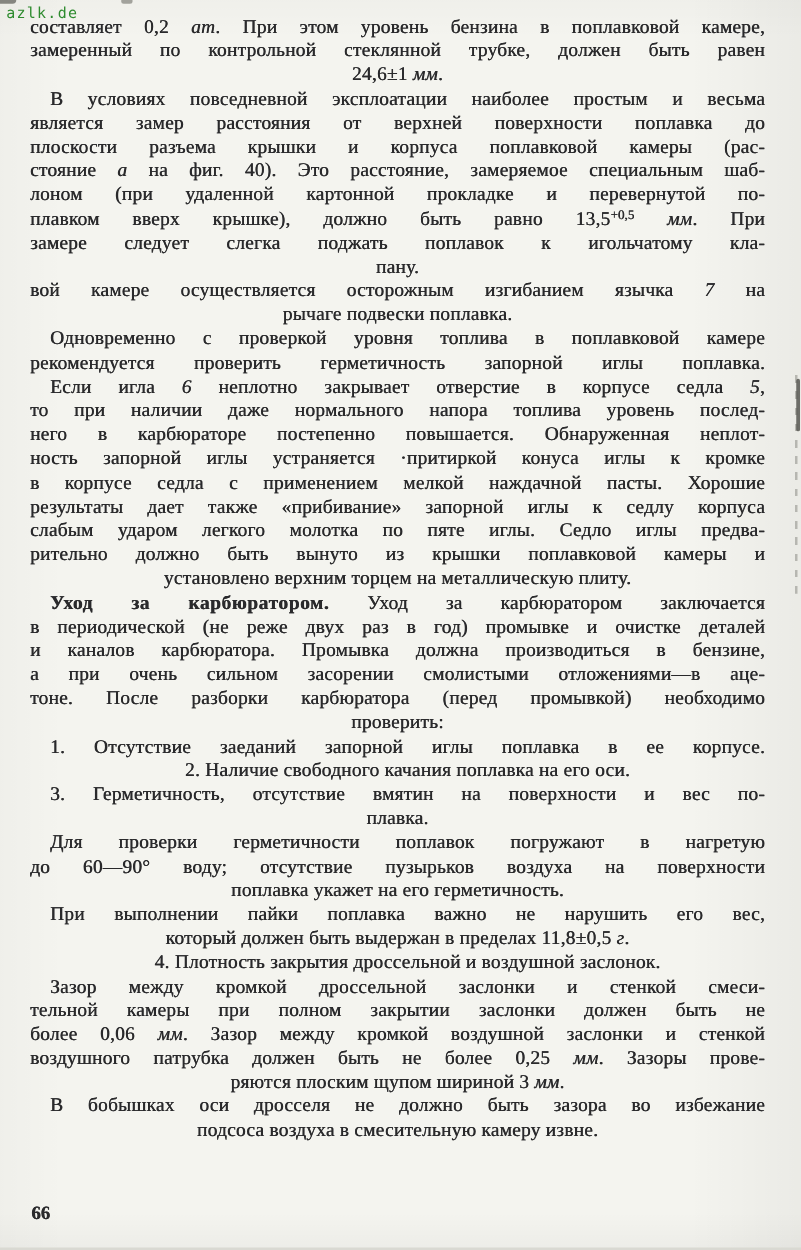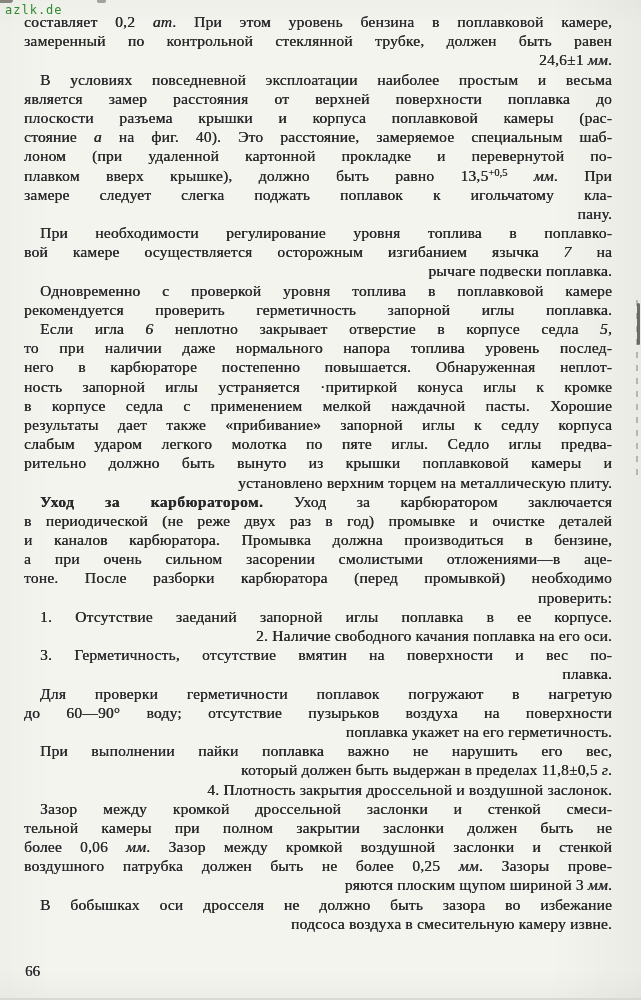--- a/index.html
+++ b/index.html
@@ -23,29 +23,29 @@
     font-size:12px;font-weight:normal;letter-spacing:1px;
     color:var(--green);
   }
   .page-text{
     position:absolute;left:24px;top:12px;width:588px;
     color:var(--ink);
     font-size:15.5px;line-height:19.2px;
     letter-spacing:0.2px;
     text-shadow:0.3px 0 0 currentColor;
   }
-  .ln{height:19.2px;overflow:hidden;white-space:nowrap;text-align:right;}
+  .ln{height:19.2px;overflow:hidden;white-space:nowrap;text-align:center;}
   .ln.just{white-space:normal;text-align:justify;text-align-last:justify;text-justify:inter-word;}
   .ln.ind{text-indent:16px;}
   .it{font-style:italic;}
   .bd{font-weight:bold;letter-spacing:0.5px;}
   .sup{font-size:10.5px;position:relative;top:-4.5px;letter-spacing:0;}
   .page-number{
     position:absolute;left:25px;top:963px;
-    color:var(--ink);font-size:15px;font-weight:normal;
+    color:var(--ink);font-size:15px;font-weight:bold;
     text-shadow:0.3px 0 0 currentColor;
   }
   .smudge-tl{position:absolute;left:0;top:0;width:13px;height:3px;background:#63635e;opacity:.75;border-radius:0 0 3px 0;}
   .speck-top{position:absolute;left:97px;top:0;width:9px;height:3px;background:#6e6e68;opacity:.6;border-radius:0 0 2px 2px;}
   .edge-right-dashes{
     position:absolute;right:3px;top:300px;width:2px;height:175px;
     background:repeating-linear-gradient(180deg,#9a9a94 0 6px, rgba(0,0,0,0) 6px 13px);
     opacity:.65;
   }
   .edge-right-dark{position:absolute;right:1px;top:303px;width:3px;height:42px;background:#4d4d49;opacity:.8;border-radius:2px;}
@@ -63,21 +63,20 @@
     <div class="ln just"><span>замеренный по контрольной стеклянной трубке, должен быть равен</span></div>
     <div class="ln"><span>24,6±1 </span><span class="it">мм</span><span>.</span></div>
     <div class="ln ind just"><span>В условиях повседневной эксплоатации наиболее простым и весьма</span></div>
     <div class="ln just"><span>является замер расстояния от верхней поверхности поплавка до</span></div>
     <div class="ln just"><span>плоскости разъема крышки и корпуса поплавковой камеры (рас-</span></div>
     <div class="ln just"><span>стояние </span><span class="it">а</span><span> на фиг. 40). Это расстояние, замеряемое специальным шаб-</span></div>
     <div class="ln just"><span>лоном (при удаленной картонной прокладке и перевернутой по-</span></div>
     <div class="ln just"><span>плавком вверх крышке), должно быть равно 13,5</span><span class="sup">+0,5</span><span> </span><span class="it">мм</span><span>. При</span></div>
     <div class="ln just"><span>замере следует слегка поджать поплавок к игольчатому кла-</span></div>
     <div class="ln"><span>пану.</span></div>
-    <div class="ln ind just"><span>При необходимости регулирование уровня топлива в поплавко-</span></div>
     <div class="ln just"><span>вой камере осуществляется осторожным изгибанием язычка </span><span class="it">7</span><span> на</span></div>
     <div class="ln"><span>рычаге подвески поплавка.</span></div>
     <div class="ln ind just"><span>Одновременно с проверкой уровня топлива в поплавковой камере</span></div>
     <div class="ln just"><span>рекомендуется проверить герметичность запорной иглы поплавка.</span></div>
     <div class="ln ind just"><span>Если игла </span><span class="it">6</span><span> неплотно закрывает отверстие в корпусе седла </span><span class="it">5</span><span>,</span></div>
     <div class="ln just"><span>то при наличии даже нормального напора топлива уровень послед-</span></div>
     <div class="ln just"><span>него в карбюраторе постепенно повышается. Обнаруженная неплот-</span></div>
     <div class="ln just"><span>ность запорной иглы устраняется ·притиркой конуса иглы к кромке</span></div>
     <div class="ln just"><span>в корпусе седла с применением мелкой наждачной пасты. Хорошие</span></div>
     <div class="ln just"><span>результаты дает также «прибивание» запорной иглы к седлу корпуса</span></div>

